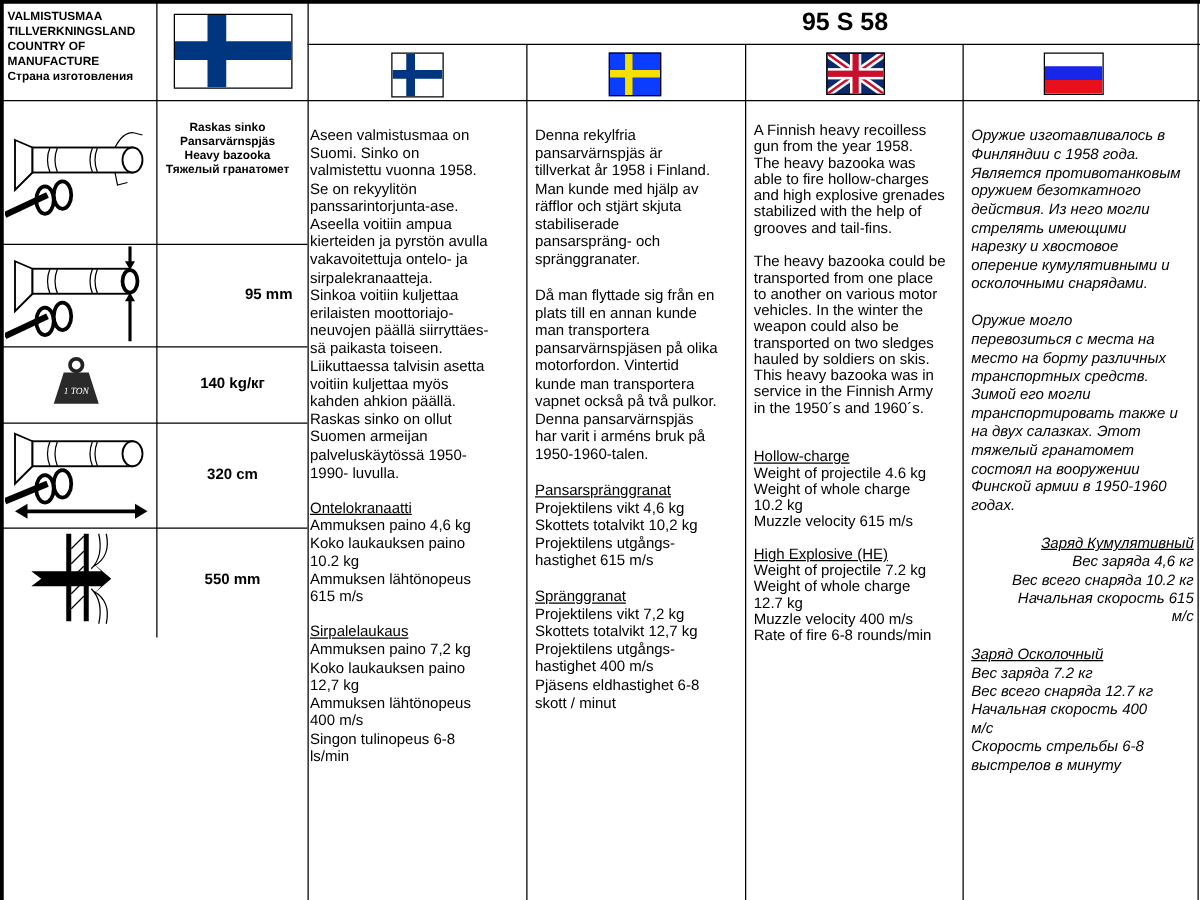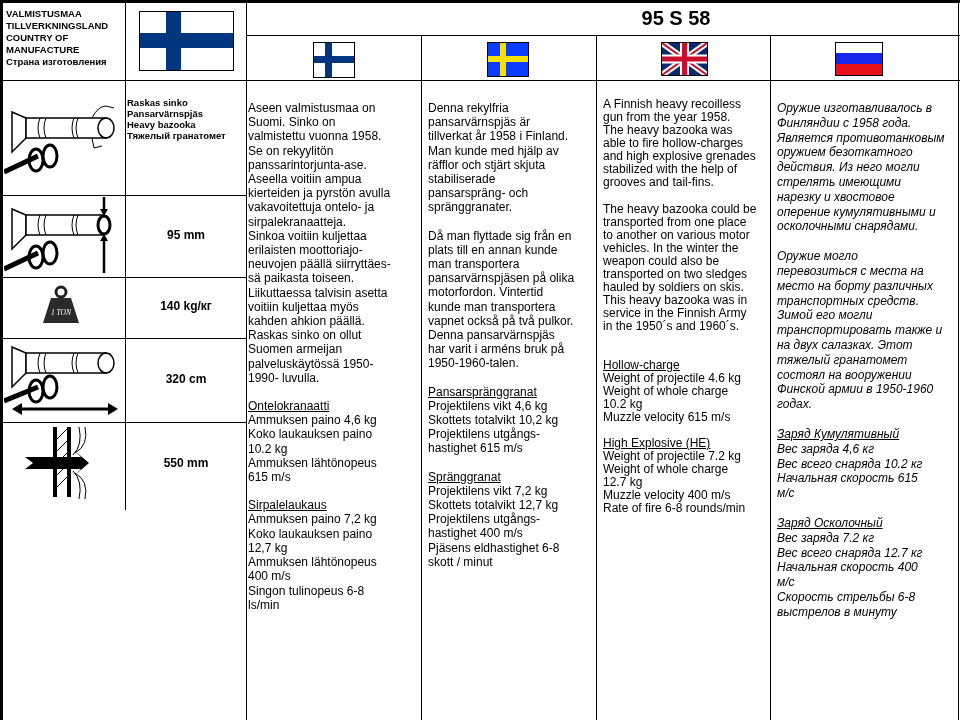--- a/index.html
+++ b/index.html
@@ -82,41 +82,41 @@
   <path d="M8,12 L22,18 L22,38 L8,52 Z" fill="#fff" stroke="#000" stroke-width="1.5"></path>
   <rect x="22" y="18" width="80" height="20" fill="#fff" stroke="#000" stroke-width="1.5"></rect>
   <ellipse cx="102" cy="28" rx="8" ry="10" fill="#fff" stroke="#000" stroke-width="1.5"></ellipse>
   <path d="M36,18 q-4,10 0,20 M42,18 q-4,10 0,20 M70,18 q-4,10 0,20 M74,18 q-4,10 0,20" fill="none" stroke="#000" stroke-width="1"></path>
   <path d="M88,18 q6,-12 14,-12 l8,2" fill="none" stroke="#000" stroke-width="1"></path>
   <path d="M88,38 l2,10 l8,-2" fill="none" stroke="#000" stroke-width="1"></path>
   <line x1="0" y1="72" x2="34" y2="56" stroke="#000" stroke-width="5"></line>
   <ellipse cx="32" cy="60" rx="7" ry="11" fill="none" stroke="#000" stroke-width="3"></ellipse>
   <ellipse cx="46" cy="56" rx="7" ry="11" fill="none" stroke="#000" stroke-width="3"></ellipse>
 </svg>
-<div class="abs smalllabel" style="left:127px;top:97px;width:110px;">
+<div class="abs smalllabel" style="left:127px;top:97px;width:110px;text-align:center;">
   <div>Raskas sinko</div>
   <div>Pansarvärnspjäs</div>
   <div>Heavy bazooka</div>
   <div>Тяжелый гранатомет</div>
 </div>
 
 <svg class="abs" style="left:4px;top:197px;" width="115" height="78" viewBox="0 0 115 78">
   <path d="M8,12 L22,18 L22,38 L8,52 Z" fill="#fff" stroke="#000" stroke-width="1.5"></path>
   <rect x="22" y="18" width="78" height="20" fill="#fff" stroke="#000" stroke-width="1.5"></rect>
   <ellipse cx="100" cy="28" rx="6" ry="9" fill="#fff" stroke="#000" stroke-width="3"></ellipse>
   <path d="M36,18 q-4,10 0,20 M42,18 q-4,10 0,20 M70,18 q-4,10 0,20 M74,18 q-4,10 0,20" fill="none" stroke="#000" stroke-width="1"></path>
   <line x1="100" y1="0" x2="100" y2="16" stroke="#000" stroke-width="2.5"></line>
   <path d="M96,12 L100,19 L104,12 Z" fill="#000"></path>
   <line x1="100" y1="40" x2="100" y2="76" stroke="#000" stroke-width="2.5"></line>
   <path d="M96,44 L100,37 L104,44 Z" fill="#000"></path>
   <line x1="0" y1="72" x2="34" y2="56" stroke="#000" stroke-width="5"></line>
   <ellipse cx="32" cy="60" rx="7" ry="11" fill="none" stroke="#000" stroke-width="3"></ellipse>
   <ellipse cx="46" cy="56" rx="7" ry="11" fill="none" stroke="#000" stroke-width="3"></ellipse>
 </svg>
-<div class="abs rowlabel" style="left:126px;top:228px;width:120px;">95 mm</div>
+<div class="abs rowlabel" style="left:114px;top:228px;width:120px;text-align:right;">95 mm</div>
 
 <div class="abs" style="left:42px;top:285px;width:38px;height:40px;font-style:italic;">
   <svg width="38" height="40" viewBox="0 0 38 40">
     <circle cx="19" cy="7" r="5" fill="none" stroke="#222" stroke-width="3"></circle>
     <path d="M9,13 L29,13 L37,38 L1,38 Z" fill="#2a2a2a"></path>
     <text x="19" y="30" font-size="7.5" fill="#fff" text-anchor="middle" font-family="Liberation Serif, serif">1 TON</text>
   </svg>
 </div>
 <div class="abs rowlabel" style="left:126px;top:299px;width:120px;">140  kg/кг</div>
 
@@ -285,21 +285,21 @@
       <span class="ln">место на борту различных</span>
       <span class="ln">транспортных средств.</span>
       <span class="ln">Зимой его могли</span>
       <span class="ln">транспортировать также и</span>
       <span class="ln">на двух салазках. Этот</span>
       <span class="ln">тяжелый гранатомет</span>
       <span class="ln">состоял на вооружении</span>
       <span class="ln">Финской армии в 1950-1960</span>
       <span class="ln">годах.</span>
   </p>
-  <p style="margin-bottom:15px;">
+  <p style="margin-bottom:15px;text-align:right;">
     <span class="ln hd">Заряд Кумулятивный</span>
       <span class="ln">Вес заряда 4,6 кг</span>
       <span class="ln">Вес всего снаряда 10.2 кг</span>
       <span class="ln">Начальная скорость 615</span>
       <span class="ln">м/с</span>
   </p>
   <p>
     <span class="ln hd">Заряд Осколочный</span>
       <span class="ln">Вес заряда 7.2 кг</span>
       <span class="ln">Вес всего снаряда 12.7 кг</span>

